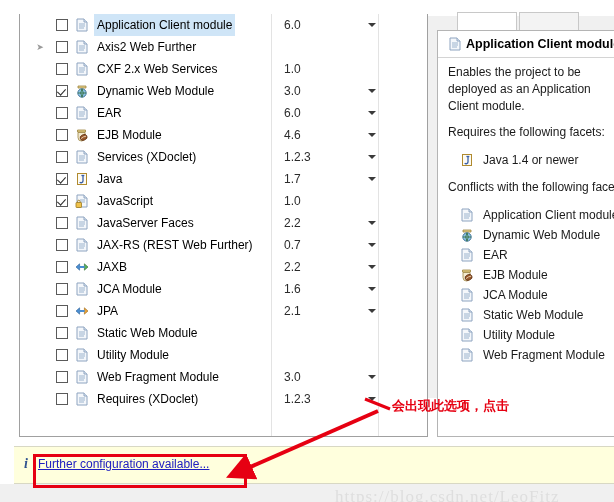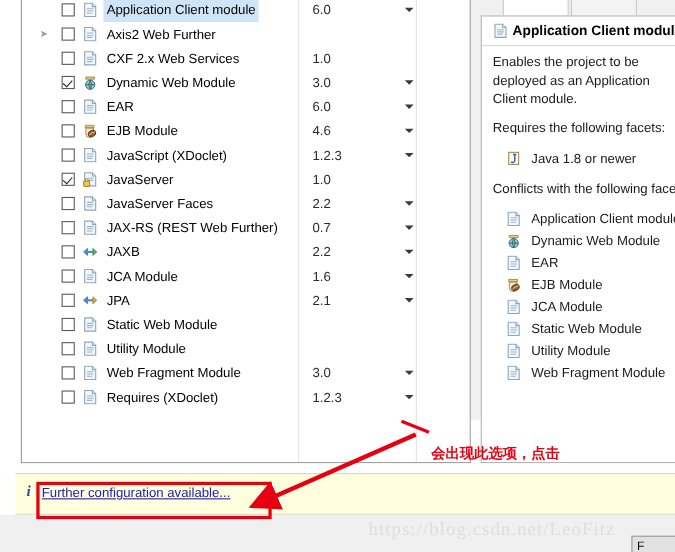--- a/index.html
+++ b/index.html
@@ -12,21 +12,21 @@
     background: #ffffff;
     font-family: "Liberation Sans", sans-serif;
     font-size: 11px;
     color: #000000;
     overflow: hidden;
     position: relative;
   }
 
   #root {
     position: absolute;
-    left: 0; top: 0;
+    left: 0; top: 16px;
     width: 614px; height: 382px;
     background: #f0f0f0;
   }
 
   
   .facets-panel {
     position: absolute;
     left: 19px;
     top: -2px;
     width: 409px;
@@ -307,21 +307,20 @@
   }
   .anno-text {
     position: absolute;
     left: 392px;
     top: 381px;
     font-family: "DejaVu Sans", sans-serif;
     font-size: 13px;
     font-weight: bold;
     color: #e60012;
     white-space: nowrap;
-    margin-top: 22px;
   }
   .anno-box {
     position: absolute;
     left: 33px;
     top: 438px;
     width: 214px;
     height: 34px;
     border: 3px solid #e60012;
     box-sizing: border-box;
   }
@@ -437,39 +436,52 @@
             <svg class="ic" viewBox="0 0 14 14">
               <path d="M2 1 h7 l3 3 v9 h-10 z" fill="#f4f7fb" stroke="#8ea4c0" stroke-width="1"></path>
               <path d="M9 1 v3 h3" fill="#dde7f2" stroke="#8ea4c0" stroke-width="1"></path>
               <g stroke="#9bb3cd" stroke-width="1">
                 <line x1="4" y1="6" x2="10" y2="6"></line>
                 <line x1="4" y1="8" x2="10" y2="8"></line>
                 <line x1="4" y1="10" x2="9" y2="10"></line>
               </g>
             </svg>
           </span>
-          <span class="flabel">JavaScript (XDoclet)</span>
+          <span class="flabel">Services (XDoclet)</span>
           <span class="fver">1.2.3</span>
+          <span class="fcaret"></span>
+        </div>
+        <div class="row">
+          <span class="cbox checked"></span>
+          <span class="ficon">
+            <svg class="ic" viewBox="0 0 14 14">
+              <rect x="2.5" y="1.5" width="9" height="11" fill="#fdfbf3" stroke="#b08a2e" stroke-width="1"></rect>
+              <path d="M8 3.5 v5.4 a1.9 1.9 0 0 1 -3.3 1.2" fill="none" stroke="#3a5fa8" stroke-width="1.3"></path>
+              <line x1="6.4" y1="3.5" x2="9.3" y2="3.5" stroke="#3a5fa8" stroke-width="1.3"></line>
+            </svg>
+          </span>
+          <span class="flabel">Java</span>
+          <span class="fver">1.7</span>
           <span class="fcaret"></span>
         </div>
         <div class="row">
           <span class="cbox checked"></span>
           <span class="ficon">
             <svg class="ic" viewBox="0 0 14 14">
               <path d="M2 1 h7 l3 3 v9 h-10 z" fill="#f4f7fb" stroke="#8ea4c0" stroke-width="1"></path>
               <path d="M9 1 v3 h3" fill="#dde7f2" stroke="#8ea4c0" stroke-width="1"></path>
               <g stroke="#9bb3cd" stroke-width="1">
                 <line x1="5" y1="6" x2="10" y2="6"></line>
                 <line x1="5" y1="8" x2="10" y2="8"></line>
               </g>
               <rect x="1" y="8.5" width="5.5" height="5" rx="0.6" fill="#f0c24b" stroke="#9c7a20" stroke-width="0.8"></rect>
               <path d="M2.6 8.5 v-1.1 a1.2 1.2 0 0 1 2.4 0 v1.1" fill="none" stroke="#9c7a20" stroke-width="0.9"></path>
             </svg>
           </span>
-          <span class="flabel">JavaServer</span>
+          <span class="flabel">JavaScript</span>
           <span class="fver">1.0</span>
         </div>
         <div class="row">
           <span class="cbox"></span>
           <span class="ficon">
             <svg class="ic" viewBox="0 0 14 14">
               <path d="M2 1 h7 l3 3 v9 h-10 z" fill="#f4f7fb" stroke="#8ea4c0" stroke-width="1"></path>
               <path d="M9 1 v3 h3" fill="#dde7f2" stroke="#8ea4c0" stroke-width="1"></path>
               <g stroke="#9bb3cd" stroke-width="1">
                 <line x1="4" y1="6" x2="10" y2="6"></line>
@@ -633,21 +645,21 @@
     <div class="detail-body">
       <p class="dpara wrap">Enables the project to be deployed as an Application Client module.</p>
       <p class="dpara">Requires the following facets:</p>
       <ul class="dlist" id="requires-list">
           <li><span class="ficon">
               <svg class="ic" viewBox="0 0 14 14">
                 <rect x="2.5" y="1.5" width="9" height="11" fill="#fdfbf3" stroke="#b08a2e" stroke-width="1"></rect>
                 <path d="M8 3.5 v5.4 a1.9 1.9 0 0 1 -3.3 1.2" fill="none" stroke="#3a5fa8" stroke-width="1.3"></path>
                 <line x1="6.4" y1="3.5" x2="9.3" y2="3.5" stroke="#3a5fa8" stroke-width="1.3"></line>
               </svg>
-            </span><span>Java 1.8 or newer</span></li>
+            </span><span>Java 1.4 or newer</span></li>
         </ul>
       <p class="dpara">Conflicts with the following facets:</p>
       <ul class="dlist" id="conflicts-list">
           <li><span class="ficon">
               <svg class="ic" viewBox="0 0 14 14">
                 <path d="M2 1 h7 l3 3 v9 h-10 z" fill="#f4f7fb" stroke="#8ea4c0" stroke-width="1"></path>
                 <path d="M9 1 v3 h3" fill="#dde7f2" stroke="#8ea4c0" stroke-width="1"></path>
                 <g stroke="#9bb3cd" stroke-width="1">
                   <line x1="4" y1="6" x2="10" y2="6"></line>
                   <line x1="4" y1="8" x2="10" y2="8"></line>

